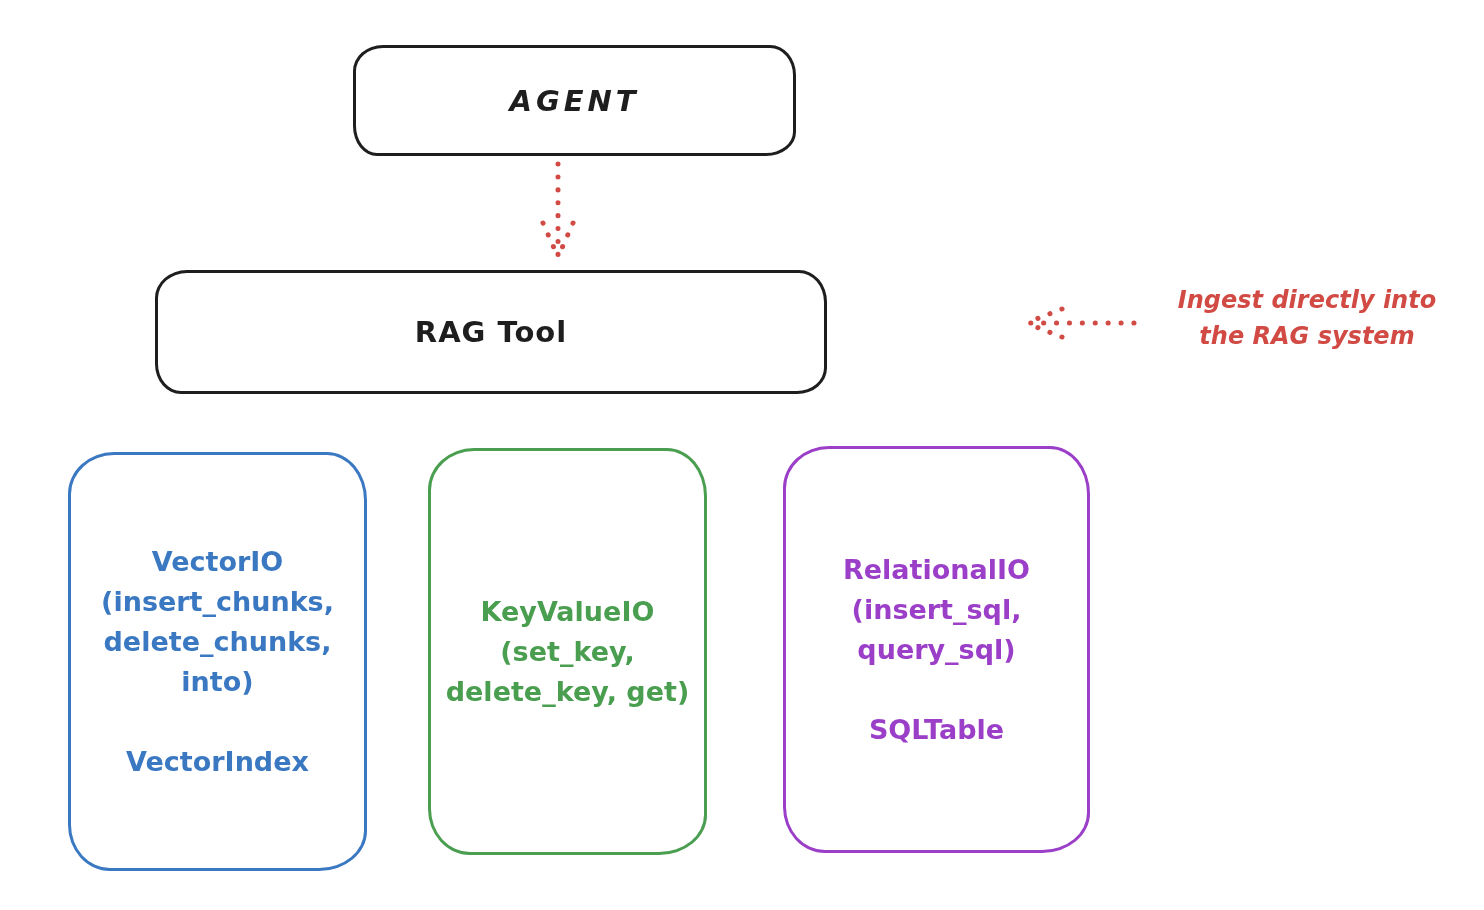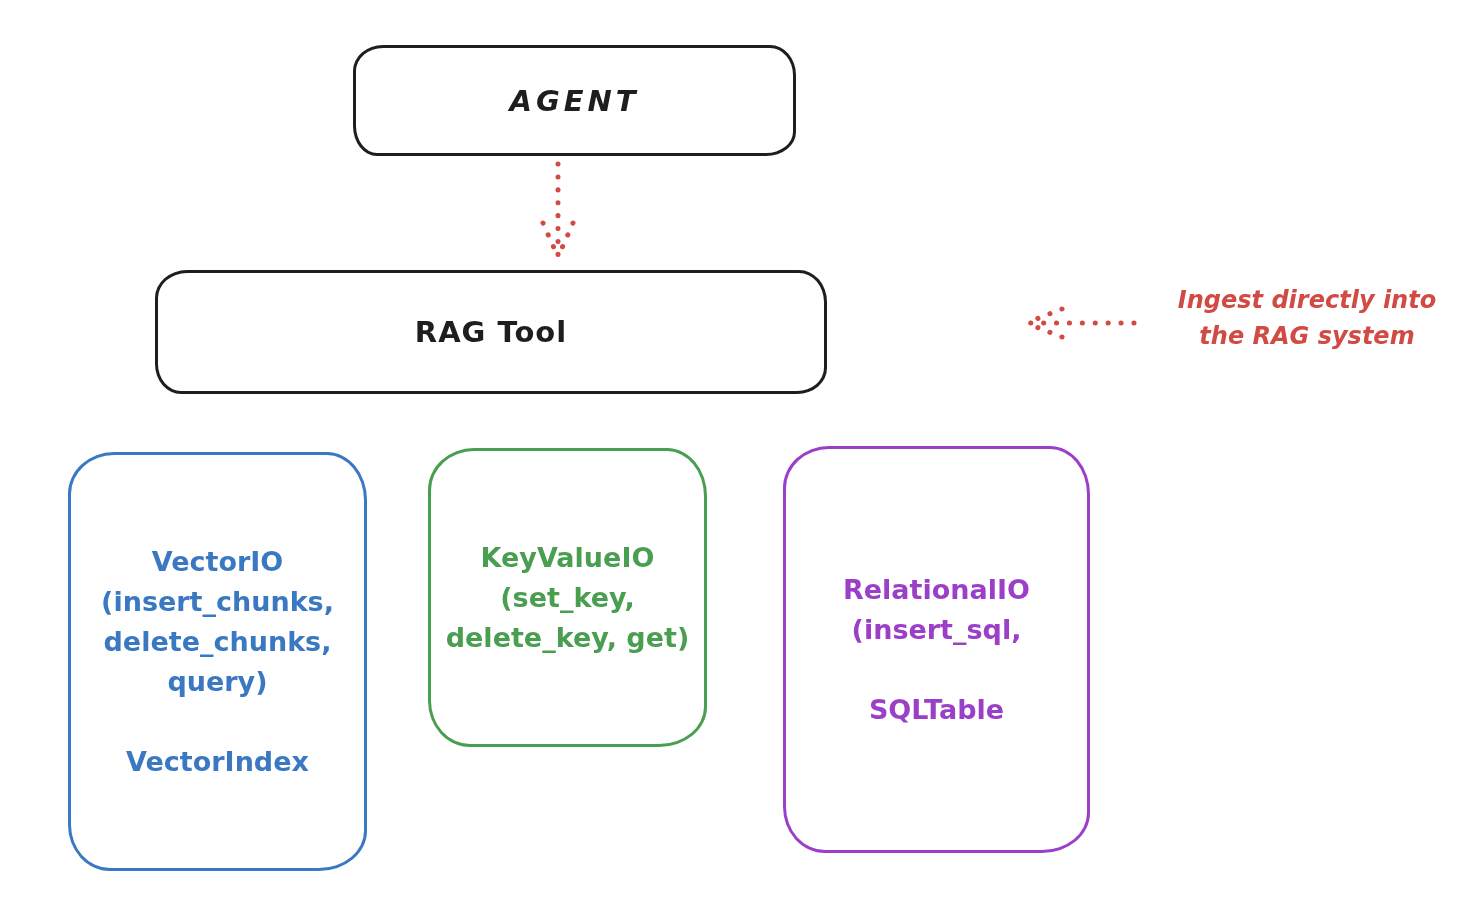--- a/index.html
+++ b/index.html
@@ -71,21 +71,21 @@
     flex-direction: column;
     align-items: center;
     justify-content: center;
     gap: 40px;
     text-align: center;
     font-size: 27px;
     font-weight: 600;
     line-height: 40px;
   }
   .card-blue   { left: 68px;  top: 452px; width: 299px; height: 419px; border-color: #3a78c2; color: #3a78c2; }
-  .card-green  { left: 428px; top: 448px; width: 279px; height: 299px; border-color: #4a9e50; color: #4a9e50; }
+  .card-green  { left: 428px; top: 448px; width: 279px; height: 407px; border-color: #4a9e50; color: #4a9e50; }
   .card-purple { left: 783px; top: 446px; width: 307px; height: 407px; border-color: #9b3fc9; color: #9b3fc9; }
   .fn-lines div { white-space: nowrap; }
   .index-label { white-space: nowrap; }
   .dotted { stroke: #d14a43; stroke-width: 5; stroke-linecap: round; fill: none; stroke-dasharray: 0.1 12.8; }
 </style>
 </head>
 <body>
 
 <div class="canvas">
 
@@ -112,34 +112,35 @@
   <div class="annotation">
     <div>Ingest directly into</div>
     <div>the RAG system</div>
   </div>
 
   <div class="card card-blue">
     <div class="fn-lines">
       <div>VectorIO</div>
       <div>(insert_chunks,</div>
       <div>delete_chunks,</div>
-      <div>query)</div>
+      <div>into)</div>
     </div>
     <div class="index-label">VectorIndex</div>
   </div>
 
   <div class="card card-green">
     <div class="fn-lines">
       <div>KeyValueIO</div>
       <div>(set_key,</div>
       <div>delete_key, get)</div>
     </div>
   </div>
 
   <div class="card card-purple">
     <div class="fn-lines">
       <div>RelationalIO</div>
       <div>(insert_sql,</div>
+      <div>query_sql)</div>
     </div>
     <div class="index-label">SQLTable</div>
   </div>
 
 </div>
 
 </body></html>

